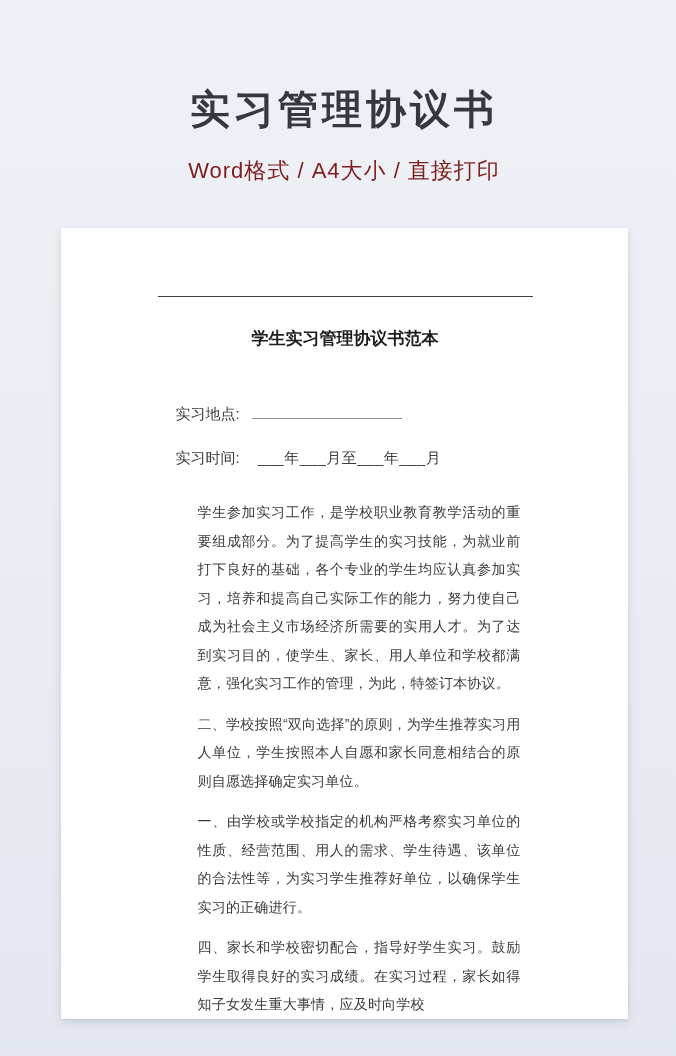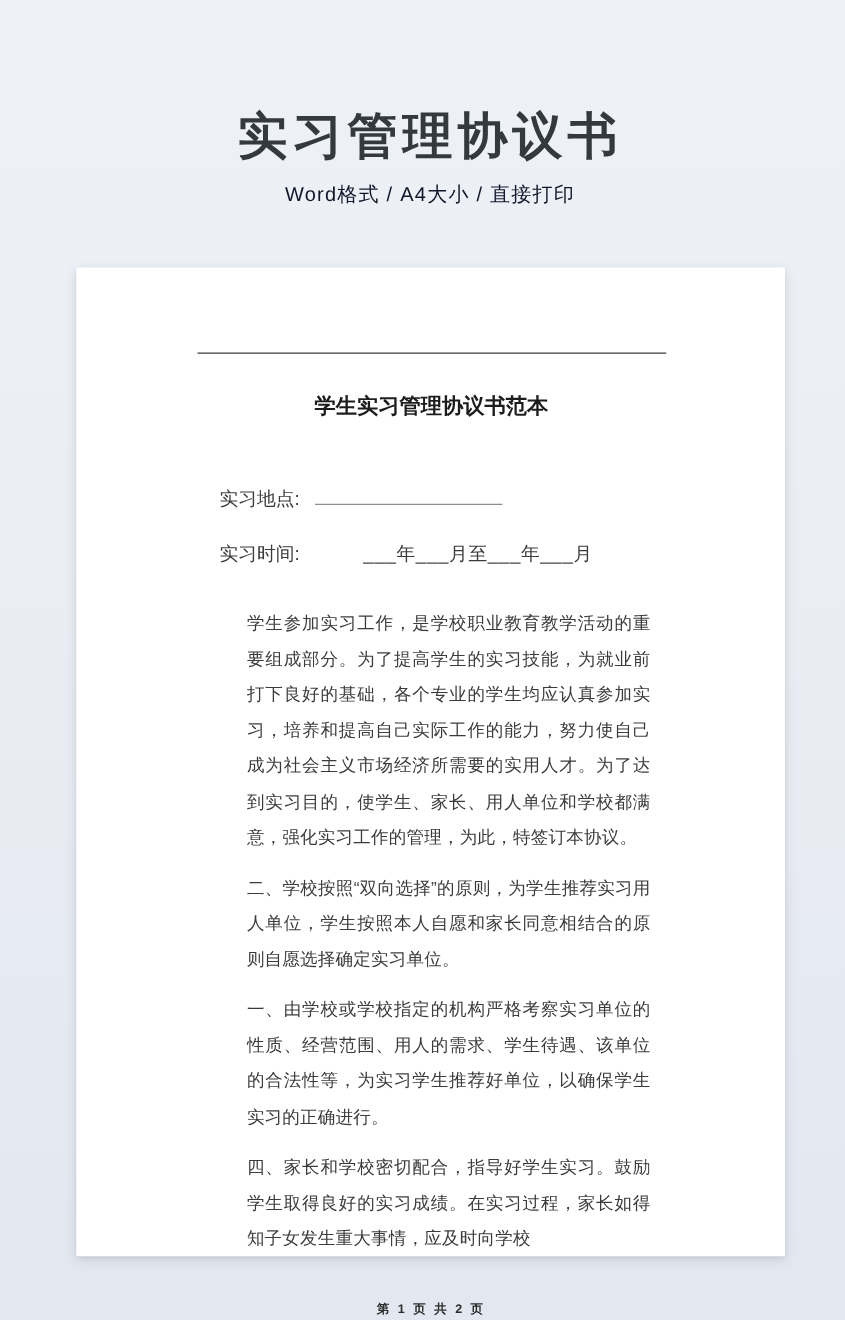--- a/index.html
+++ b/index.html
@@ -19,23 +19,24 @@
     text-align: center;
   }
   .hero-title {
     font-size: 40px;
     line-height: 46px;
     font-weight: 700;
     color: #343940;
     letter-spacing: 4px;
   }
   .hero-subtitle {
-    font-size: 16px;
+    margin-top: 14px;
+    font-size: 22px;
     line-height: 26px;
-    color: #0f172a;
+    color: #7f1d1d;
     letter-spacing: 1px;
   }
 
   
   .page {
     width: 567px;
     height: 791px;
     margin: 32px auto 0 auto;
     background: #ffffff;
     box-shadow: 0 3px 9px rgba(45, 55, 80, 0.13), 0 1px 3px rgba(0,0,0,0.06);
@@ -67,21 +68,21 @@
     white-space: nowrap;
   }
   .field .label { margin-right: 6px; }
   .blank-line {
     display: inline-block;
     width: 150px;
     height: 12px;
     border-bottom: 1.5px solid #8a8f97;
     vertical-align: baseline;
   }
-  .field .value { letter-spacing: 0.5px; margin-left: 33px; }
+  .field .value { letter-spacing: 0.5px; }
 
   .doc-body p {
     font-size: 14px;
     line-height: 28.5px;
     color: #3b3b3b;
     text-align: justify;
     text-justify: inter-ideograph;
     letter-spacing: 0.2px;
     margin-left: 28px;
   }

